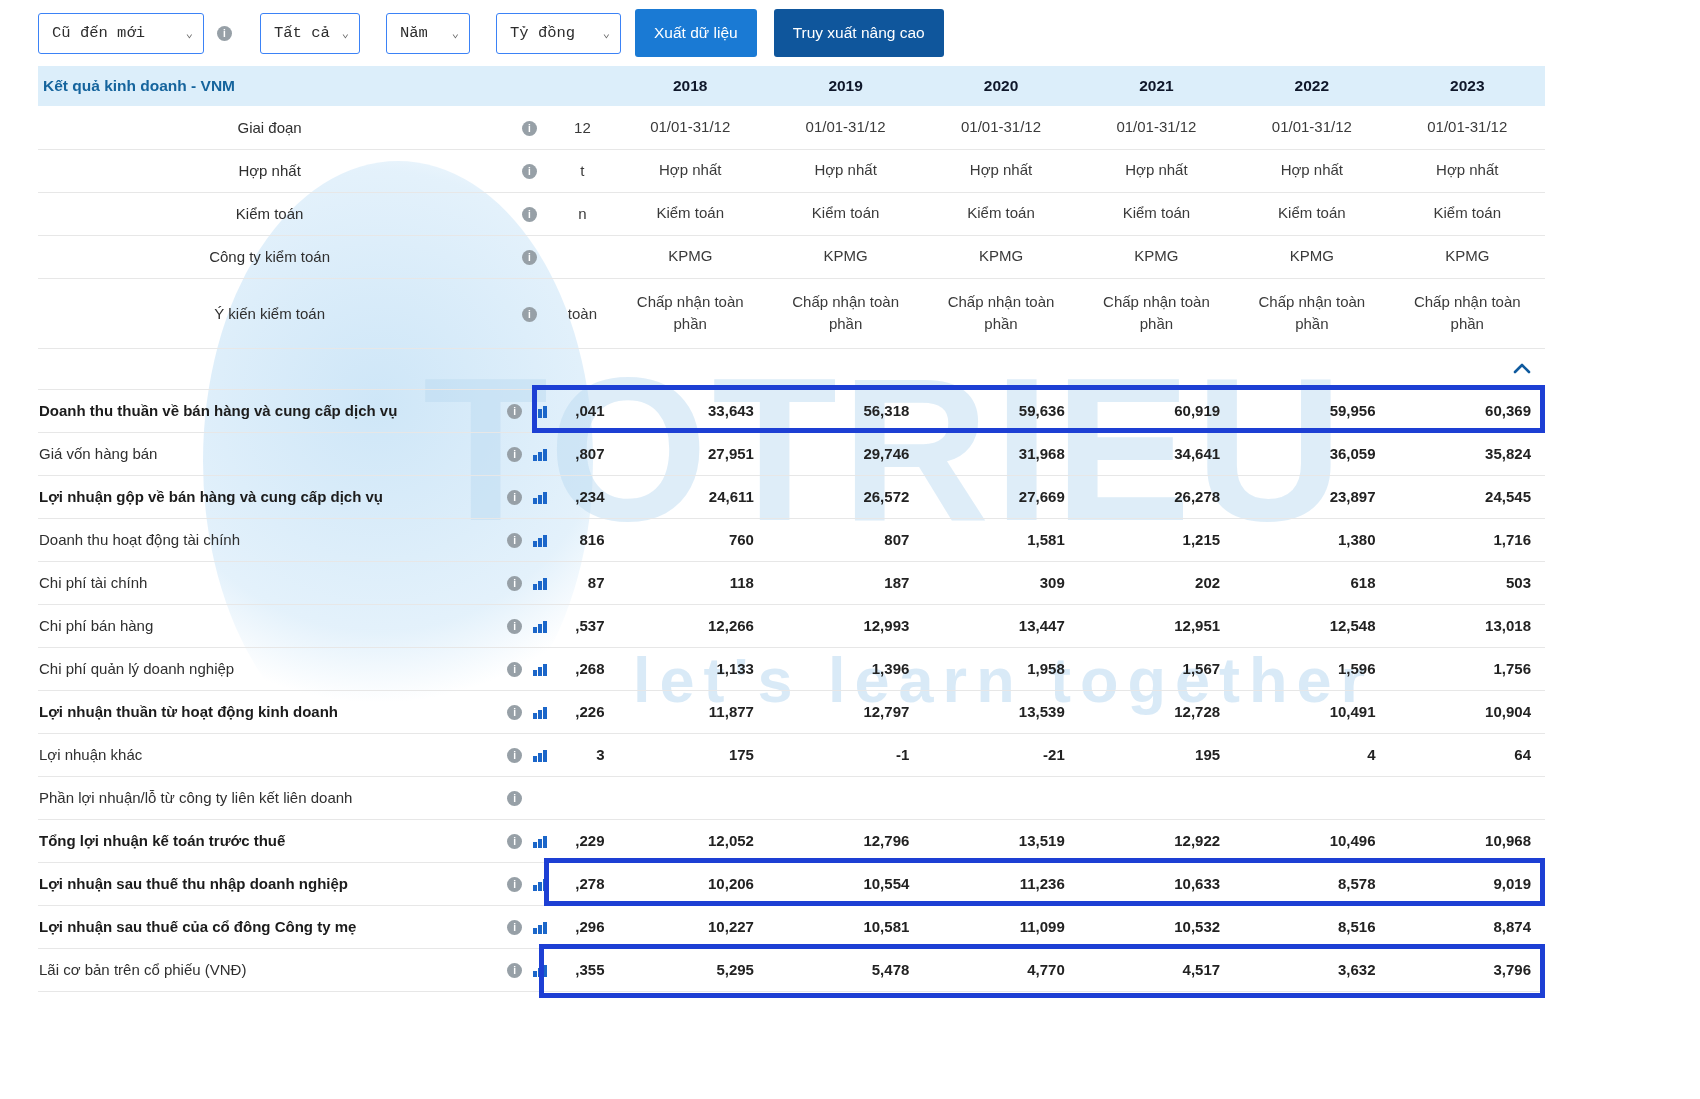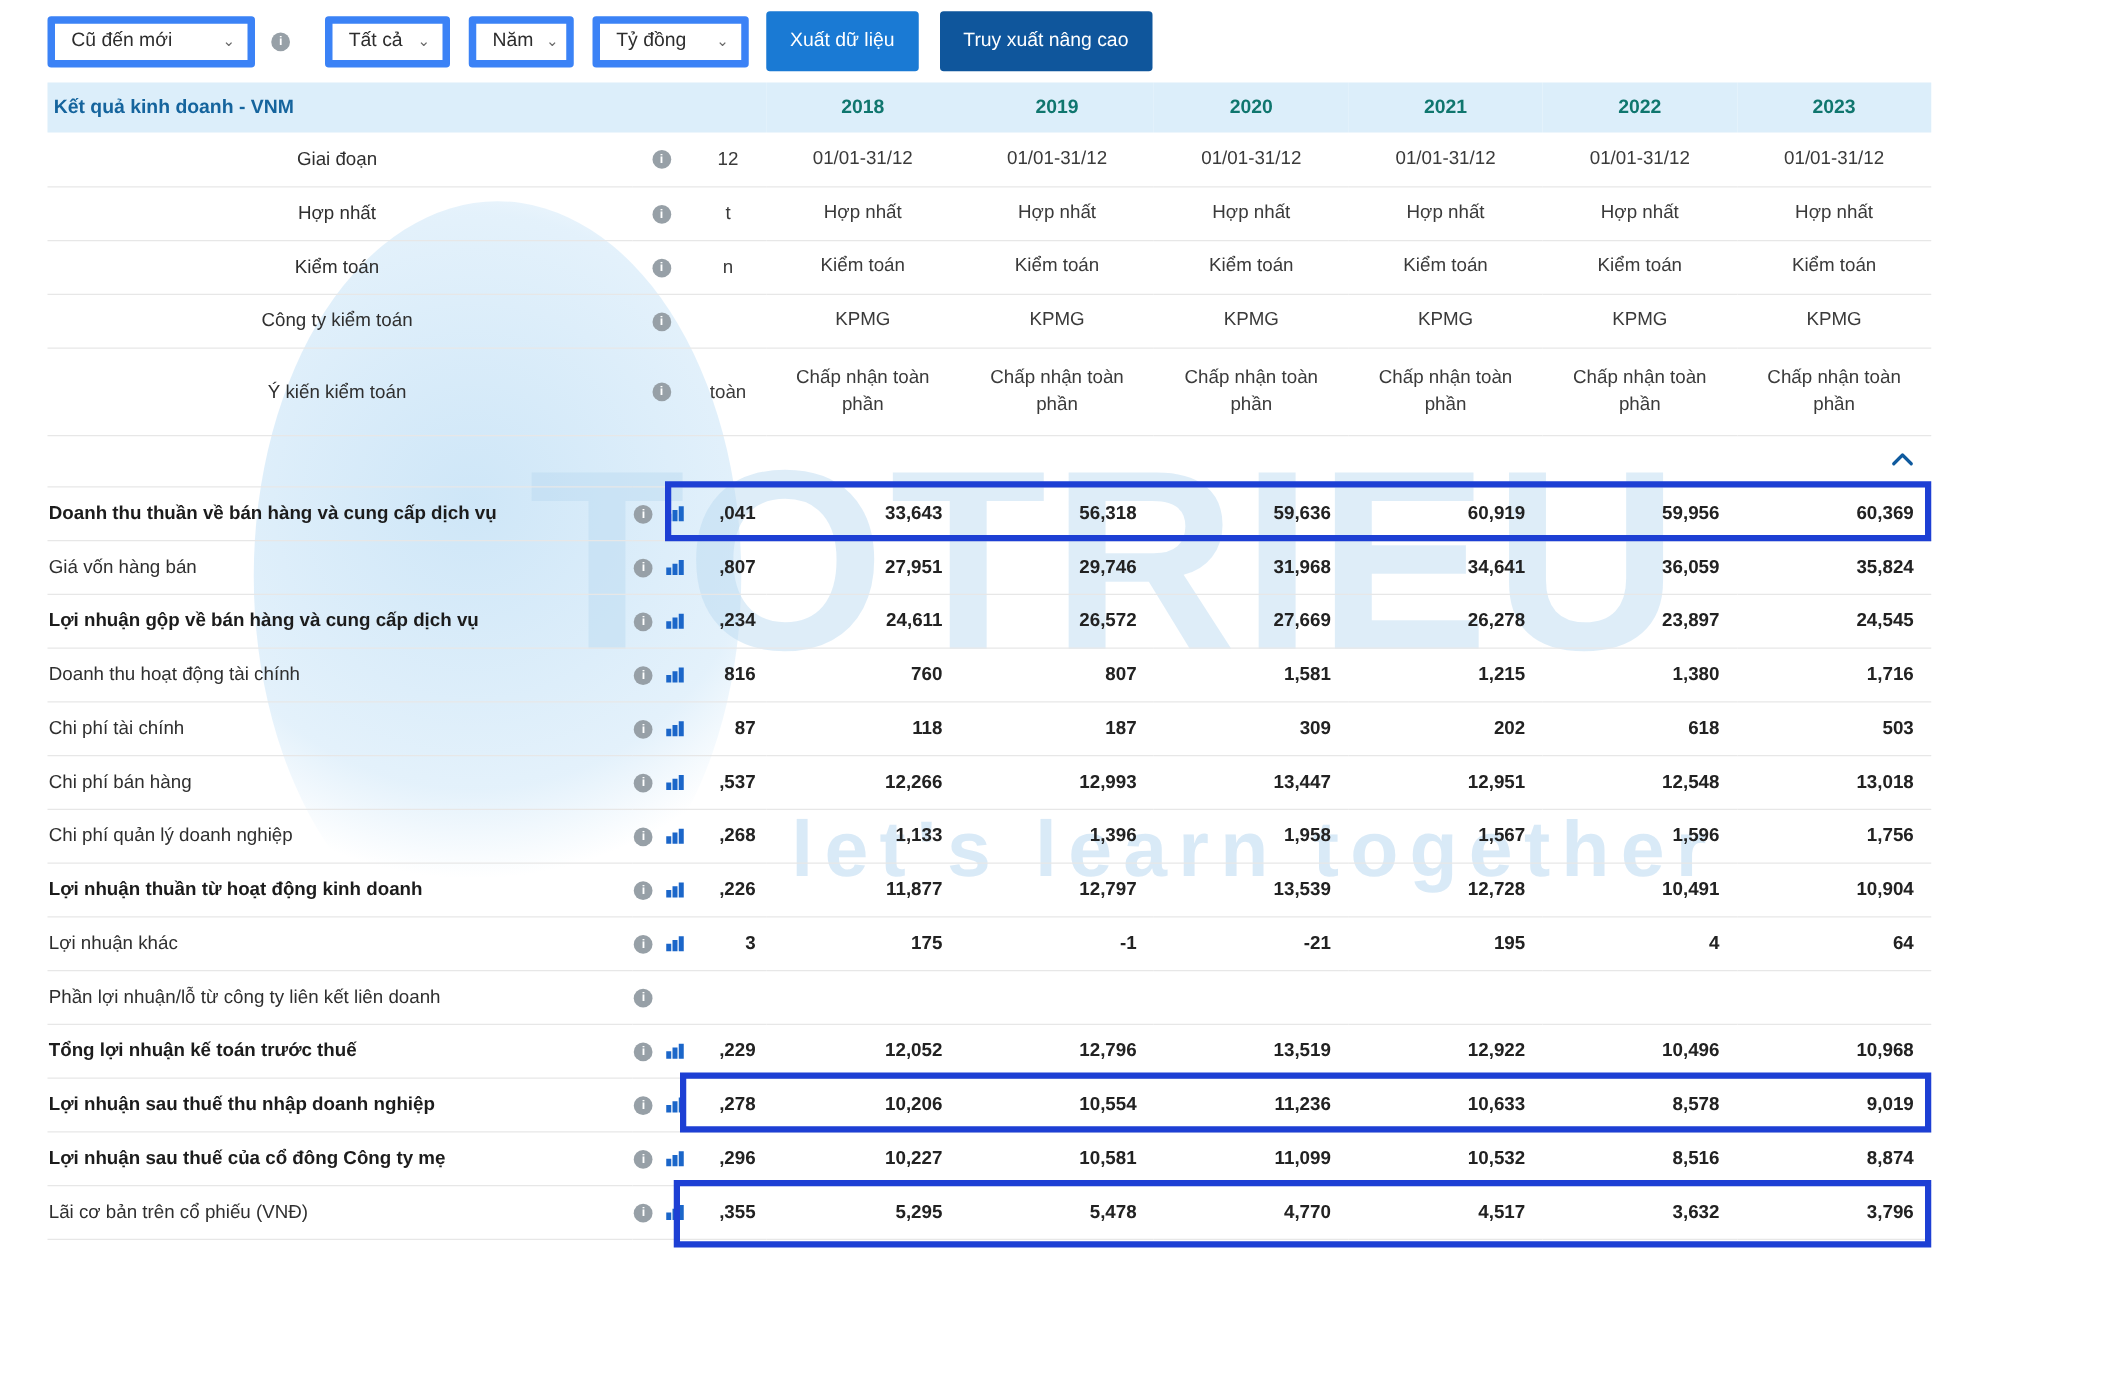--- a/index.html
+++ b/index.html
@@ -8,28 +8,28 @@
     width:1700px; height:1099px; overflow:hidden;
     background:#ffffff;
     font-family:"Liberation Sans", sans-serif;
     color:#333;
   }
   .page { padding:10px 38px 0 38px; position:relative; }
 
   
   .toolbar { display:flex; align-items:center; height:46px; margin-bottom:10px; position:relative; z-index:4; }
   .sel {
-    height:41px; border:6px solid #3b82f6; border-radius:3px; background:#fff;
+    height:41px; border:1px solid #3b82f6; border-radius:3px; background:#fff;
     display:inline-flex; align-items:center; justify-content:space-between;
-    padding:0 10px 0 13px; font-size:15.5px; color:#2d2d2d; cursor:pointer;
+    padding:0 10px 0 13px; font-size:15.5px; color:#2d2d2d; cursor:pointer;font-family:Liberation Mono, monospace;
   }
   .sel .caret { color:#666; font-size:12px; margin-left:10px; }
   .w1{ width:166px; } .w2{ width:100px; } .w3{ width:84px; } .w4{ width:125px; }
   .tb-info { margin:0 28px 0 13px; }
-  .gap { margin-right:15px; }
+  .gap { margin-right:26px; }
   .btn {
     height:48px; border:none; border-radius:3px; color:#fff; font-size:15.5px;
     font-family:"Liberation Sans", sans-serif; padding:0 19px; cursor:pointer;
   }
   .btn-export { background:#1a7ad4; margin-left:14px; }
   .btn-adv { background:#0f569c; margin-left:17px; }
 
   
   .table-wrap { position:relative; }
   .wm { position:absolute; z-index:0; pointer-events:none; }
@@ -43,21 +43,21 @@
   }
   .wm-tagline {
     left:595px; top:578px; font-size:63px; font-weight:bold; letter-spacing:9px;
     color:rgba(196,223,243,0.65); white-space:nowrap;
   }
 
   
   table { width:1507px; border-collapse:collapse; table-layout:fixed; position:relative; z-index:1; }
   thead th { background:#dceefa; height:40px; vertical-align:middle;margin-top:16px; }
   .title-cell { text-align:left; font-size:15.5px; font-weight:bold; color:#15649d; padding-left:5px; }
-  .year-h { text-align:center; font-size:15.5px; font-weight:bold; color:#0f766e; }
+  .year-h { text-align:center; font-size:15.5px; font-weight:bold; color:#0f172a; }
 
   td { vertical-align:middle; font-size:15px; border-bottom:1px solid #e7e7e7; background:transparent; }
   .meta-row td { height:43px;text-align:center; }
   .opinion-row td { height:70px; }
   .data-row td { height:43px; }
 
   .label-cell { text-align:left; color:#2f2f2f; padding-right:6px; }
   .label-cell.bold { font-weight:bold; color:#1c1c1c; }
 
   .icon-cell { white-space:nowrap; }

